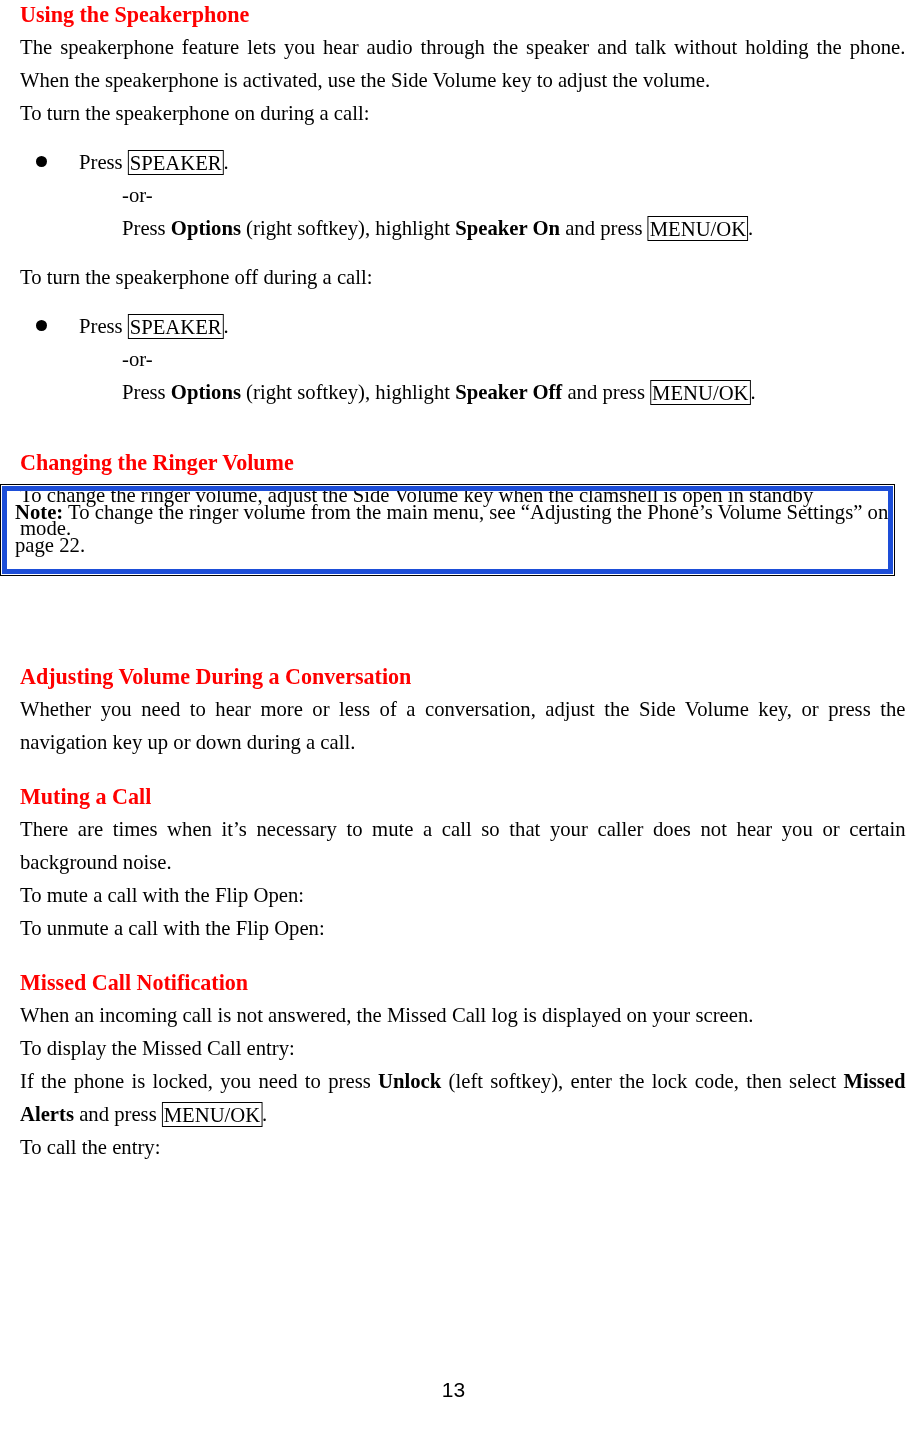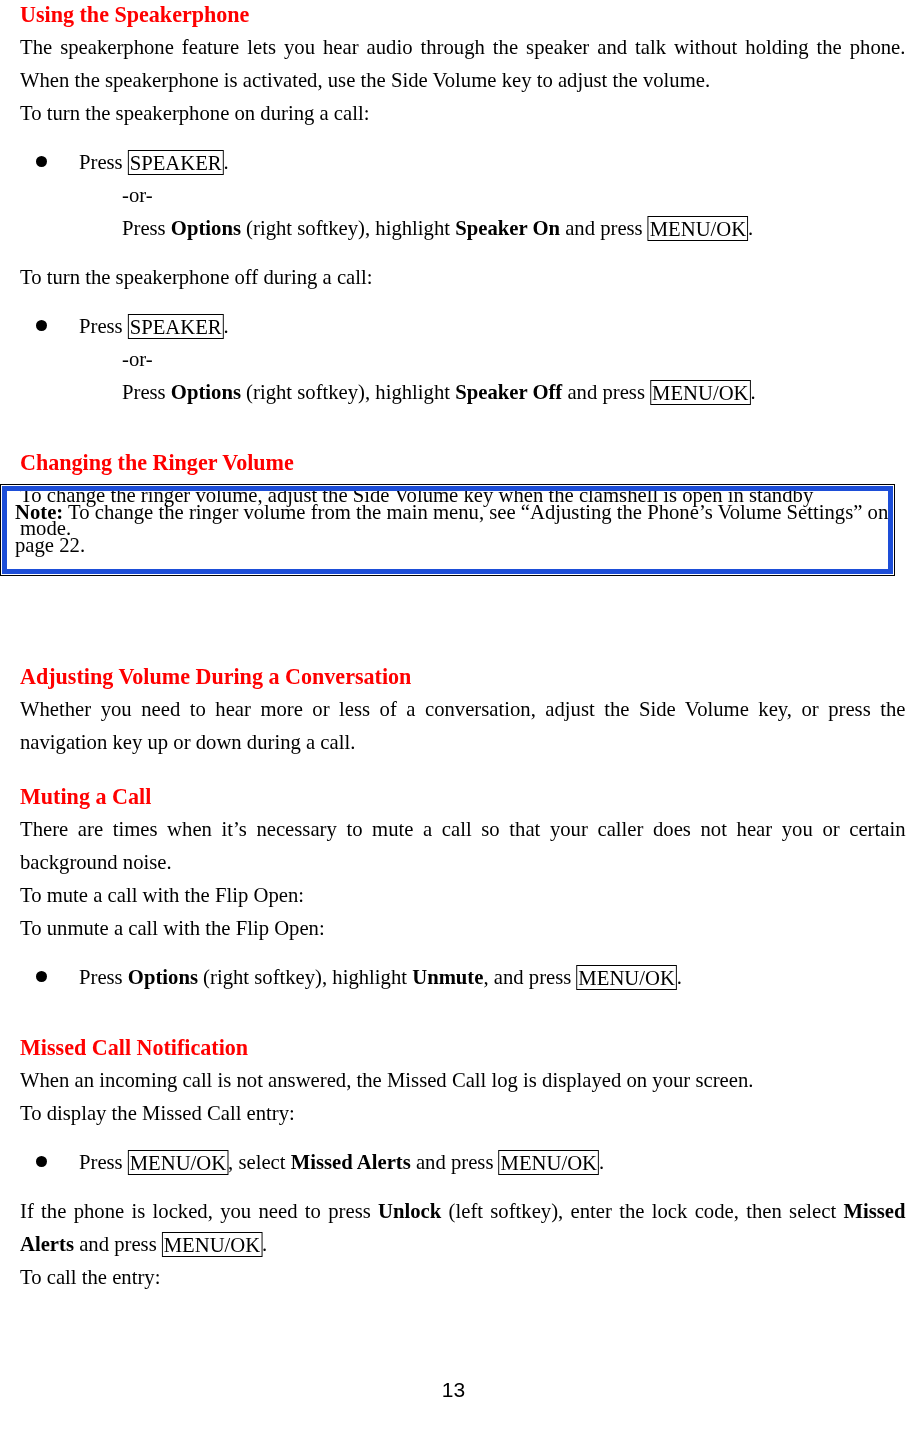--- a/index.html
+++ b/index.html
@@ -216,53 +216,29 @@
 
     <h2 class="heading">Muting a Call</h2>
 
     <p class="body just">There are times when it’s necessary to mute a call so that your caller does not hear you or certain background noise.</p>
 
     <p class="body">To mute a call with the Flip Open:</p>
 
 
     <p class="body">To unmute a call with the Flip Open:</p>
 
-    <ul class="bullets">
-      <li class="bullet">
-        <span class="bullet-dot"></span>
-        <span class="bullet-text">
-          <span>Press</span>
-          <b>Options</b>
-          <span>(right softkey), highlight</span>
-          <b>Unmute</b><span>, and press</span>
-          <span class="key">MENU/OK</span><span>.</span>
-        </span>
-      </li>
-    </ul>
 
     <div class="spacer-md"></div>
 
     <h2 class="heading">Missed Call Notification</h2>
 
     <p class="body">When an incoming call is not answered, the Missed Call log is displayed on your screen.</p>
 
     <p class="body">To display the Missed Call entry:</p>
 
-    <ul class="bullets">
-      <li class="bullet">
-        <span class="bullet-dot"></span>
-        <span class="bullet-text">
-          <span>Press</span>
-          <span class="key">MENU/OK</span><span>, select</span>
-          <b>Missed Alerts</b>
-          <span>and press</span>
-          <span class="key">MENU/OK</span><span>.</span>
-        </span>
-      </li>
-    </ul>
 
     <p class="body just">
       <span>If the phone is locked, you need to press</span>
       <b>Unlock</b>
       <span>(left softkey), enter the lock code, then select</span>
       <b>Missed Alerts</b>
       <span>and press</span>
       <span class="key">MENU/OK</span><span>.</span>
     </p>
 

